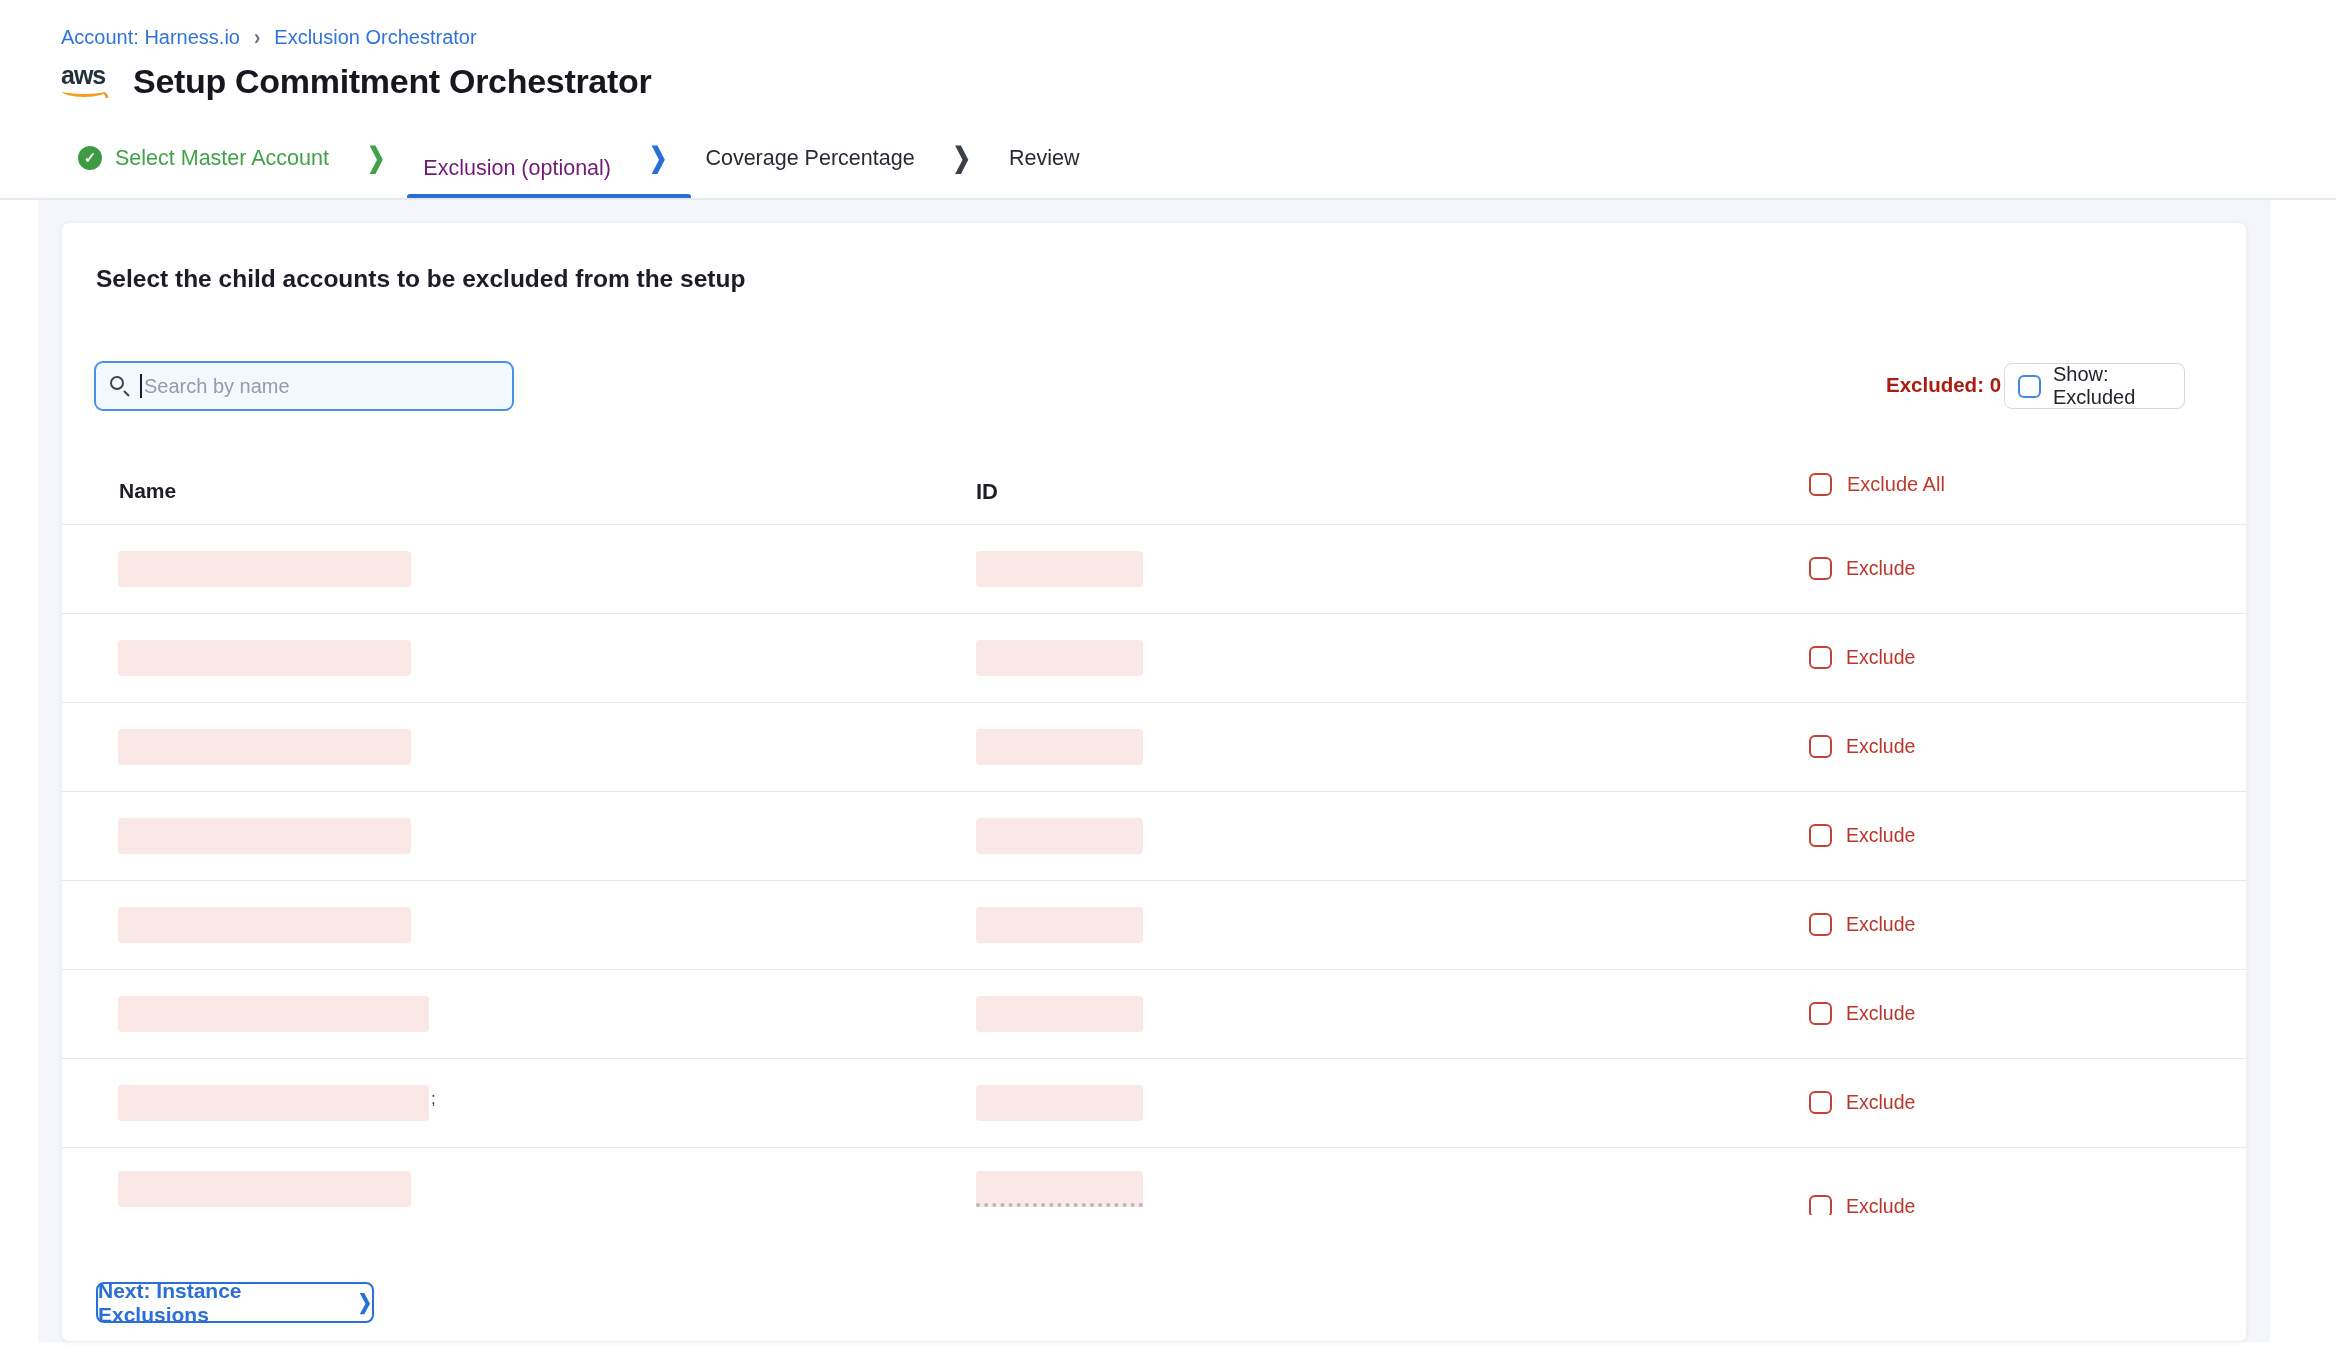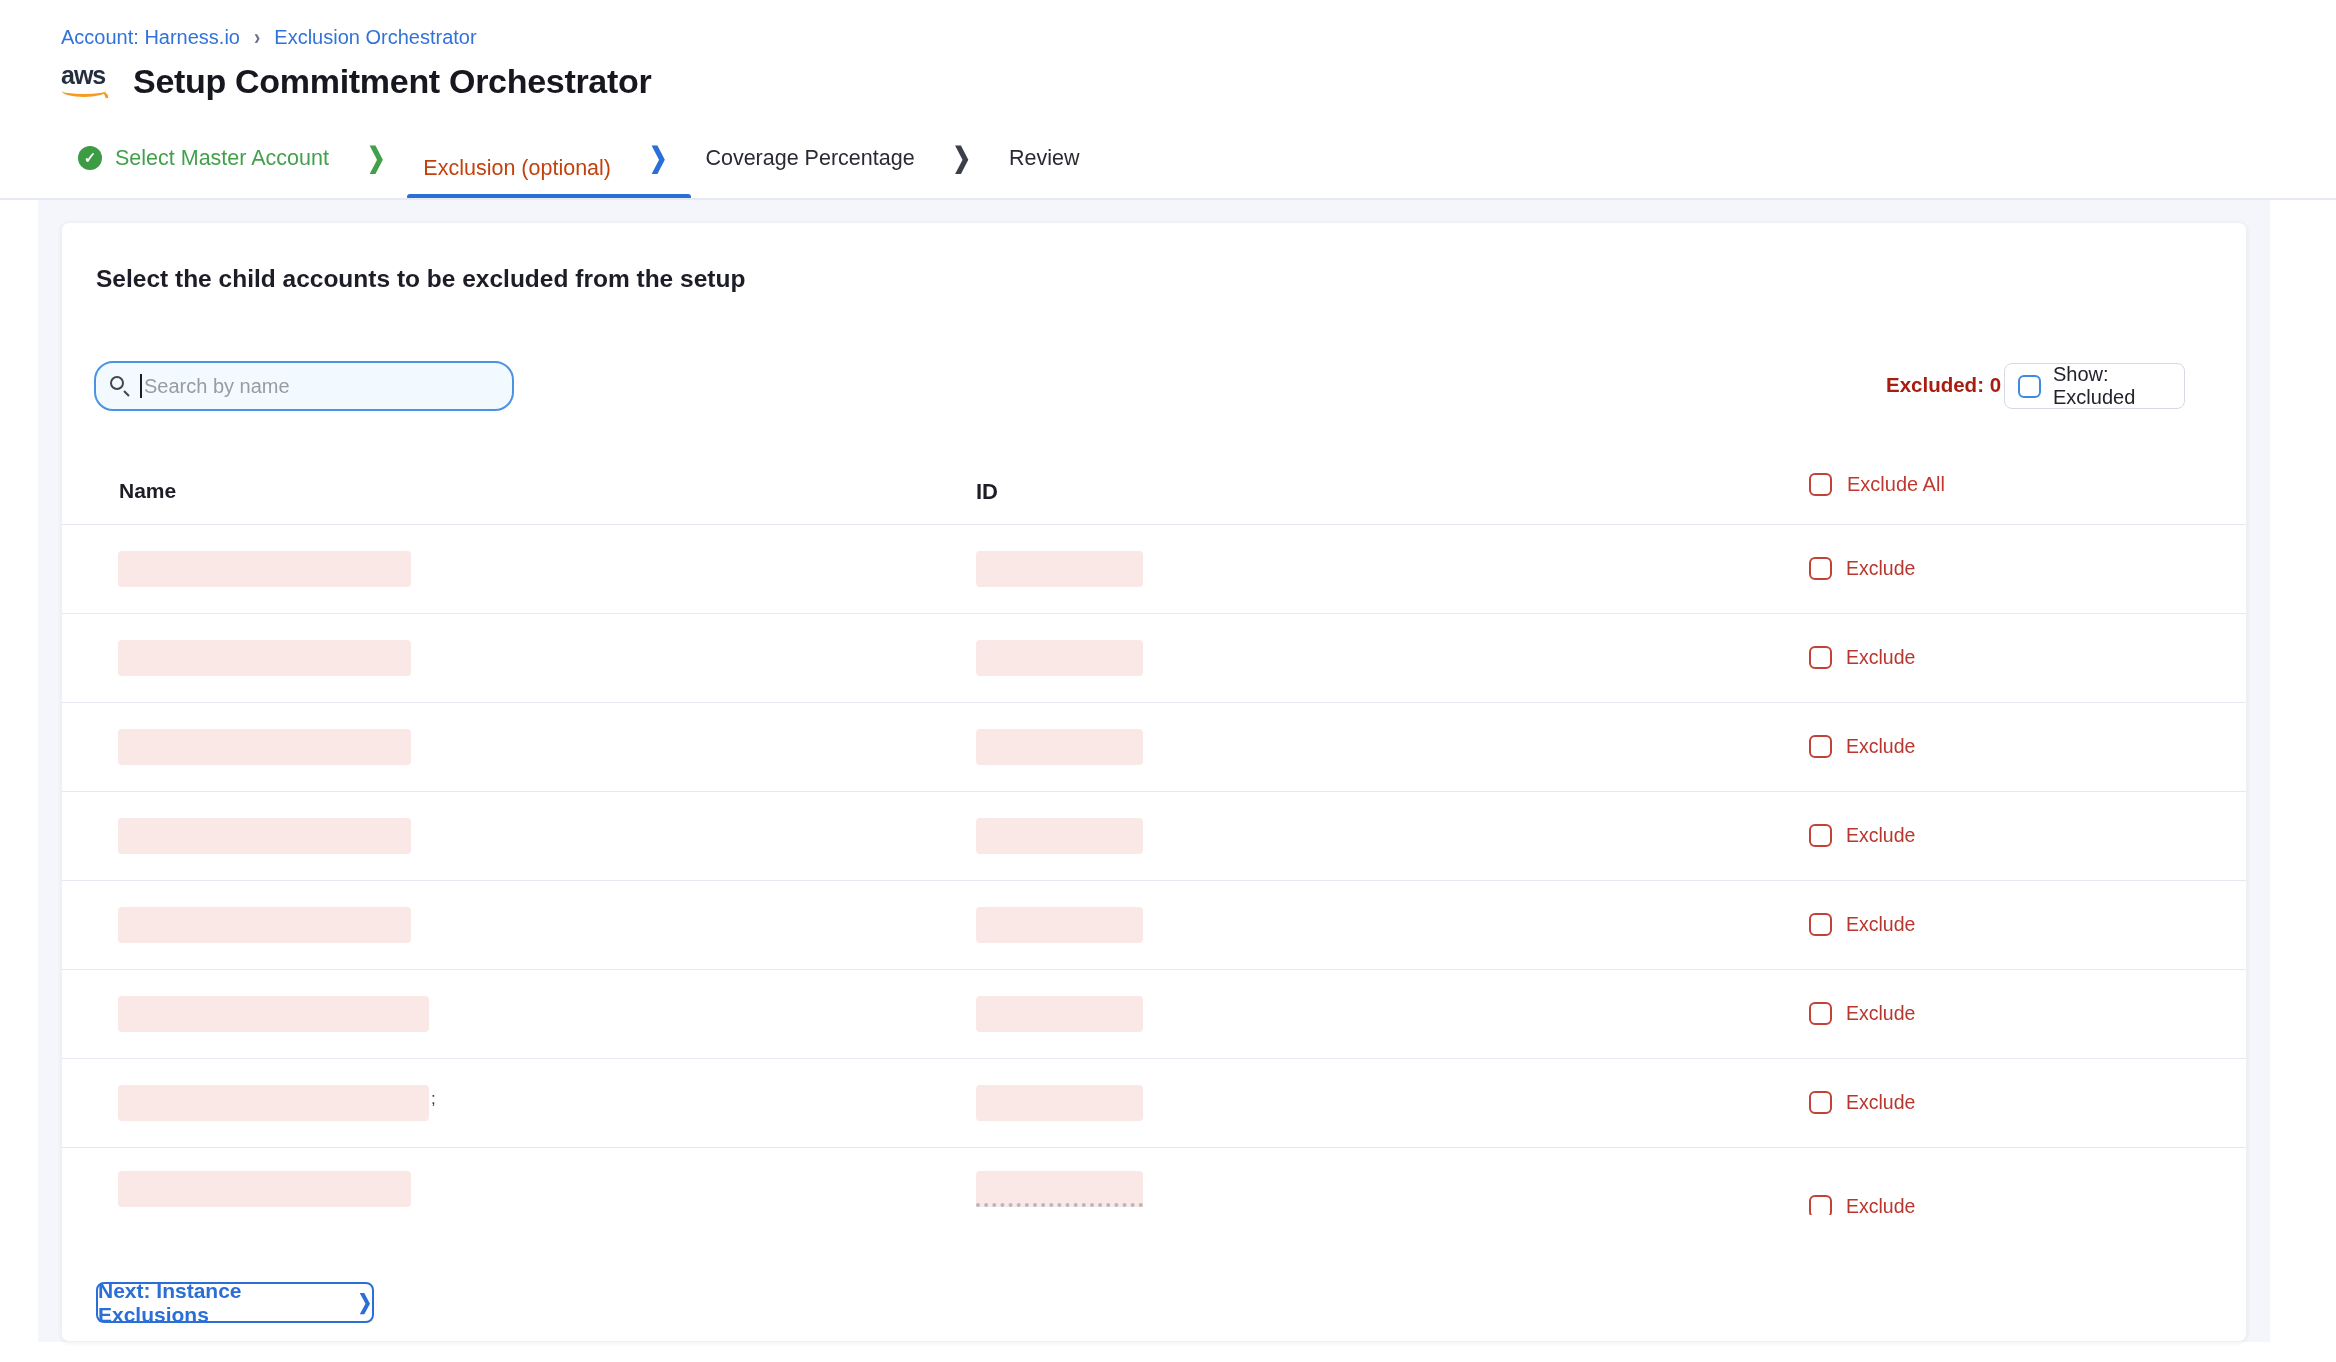--- a/index.html
+++ b/index.html
@@ -24,38 +24,38 @@
   .aws-logo .aws-swoosh:after { content:""; position:absolute; right:-2px; bottom:-5px; width:7px; height:7px;
      border-right:3.5px solid #f49b20; border-radius:0 6px 0 0; transform:rotate(-12deg); }
   .page-title { font-size:34px; font-weight:bold; color:#17171f; letter-spacing:-.3px; }
 
   
   .stepper { position:absolute; left:78px; top:140px; height:36px; display:flex; align-items:center; gap:38px; }
   .step { display:flex; align-items:center; gap:13px; font-size:21.5px; cursor:pointer; position:relative; }
   .step .check-circle { width:24px; height:24px; border-radius:50%; background:#3d9b44; color:#fff;
      display:flex; align-items:center; justify-content:center; font-size:15px; font-weight:bold; }
   .step.completed { color:#42a04a; }
-  .step.active { color:#c2410c; font-weight:normal;margin-top:20px; }
+  .step.active { color:#701a75; font-weight:normal;margin-top:20px; }
   .step.upcoming { color:#2a2a35; }
   .step.active .step-label:after { content:""; position:absolute; left:-16px; top:calc(100% + 13px);
      width:284px; height:6px; border-radius:3px; background:#2b6fd6; }
   .step-chevron { font-size:22px; font-weight:bold; transform:scaleY(1.25); }
   .step-chevron.completed { color:#42a04a; }
   .step-chevron.active { color:#2b6fd6; }
   .step-chevron.upcoming { color:#3a3f4b; }
   .header-divider { position:absolute; left:0; top:198px; width:2336px; height:2px; background:#e7e9f1; }
 
   
   .card { position:absolute; left:61px; top:222px; width:2186px; height:1120px; background:#ffffff;
      border:1px solid #eef0f6; border-radius:8px; box-shadow:0 1px 4px rgba(40,41,61,.07); }
   .card-heading { position:absolute; left:34px; top:42px; font-size:24.5px; font-weight:bold; color:#1d1d27; }
   .card-subheading { position:absolute; left:34px; top:82px; font-size:19px; color:#686a7e; }
 
   .search-wrap { position:absolute; left:32px; top:138px; width:420px; height:50px;
-     border:2px solid #4a92e4; border-radius:19px; background:#f3faff; display:flex; align-items:center; padding:0 14px; }
+     border:2px solid #4a92e4; border-radius:9px; background:#f3faff; display:flex; align-items:center; padding:0 14px; }
   .search-glass { position:relative; width:20px; height:20px; flex:0 0 auto; }
   .search-glass .lens { position:absolute; left:0; top:0; width:14px; height:14px; border:2px solid #41434e; border-radius:50%; }
   .search-glass .handle { position:absolute; left:14px; top:14px; width:7px; height:2px; background:#41434e; transform:rotate(45deg); transform-origin:left center; }
   .caret { width:2px; height:24px; background:#1b1c22; margin-left:10px; flex:0 0 auto; }
   .search-input { flex:1; border:none; outline:none; background:transparent; font-size:20px; color:#2a2a35;
      font-family:"Liberation Sans", sans-serif; padding-left:2px; }
   .search-input::placeholder { color:#989aa6; }
 
   .excluded-count { position:absolute; left:1824px; top:150px; font-size:20.5px; font-weight:bold; color:#a91c10; }
   .show-excluded { position:absolute; left:1942px; top:140px; width:181px; height:46px; border:1.5px solid #d6d9e4;

